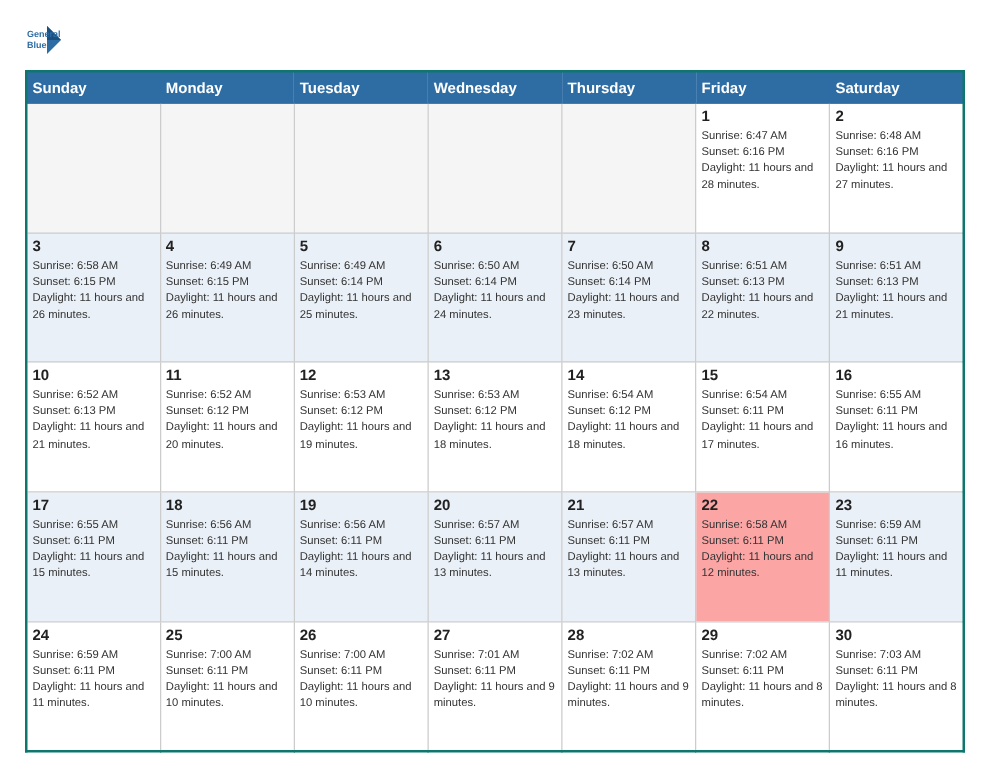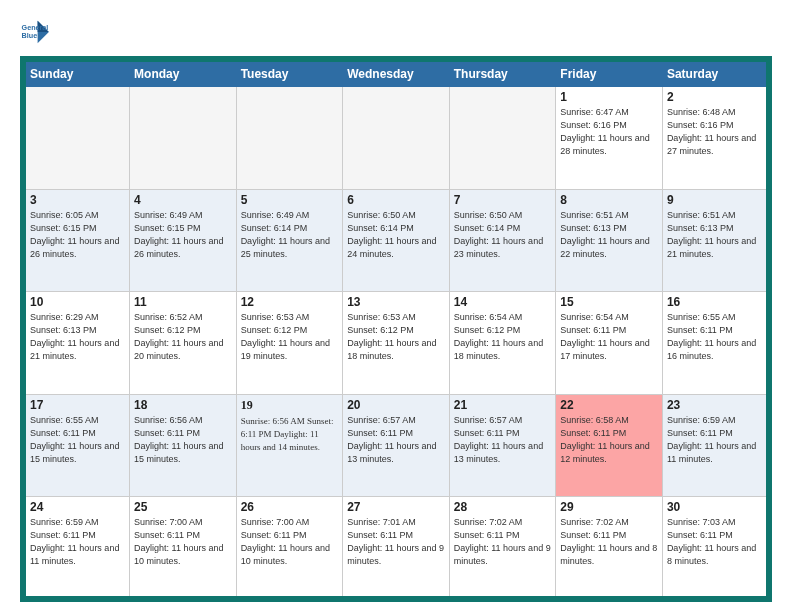--- a/index.html
+++ b/index.html
@@ -38,21 +38,21 @@
       font-size: 28px;
       font-weight: bold;
       color: #222;
     }
     .location-title {
       font-size: 14px;
       color: #444;
     }
     .calendar {
       flex: 1;
-      border: 6px solid #0f766e;
+      border: 2px solid #0f766e;
       border-collapse: collapse;
       width: 100%;
       table-layout: fixed;
     }
     .calendar th {
       background: #2e6da4;
       color: #fff;
       font-size: 12px;
       font-weight: bold;
       padding: 5px 4px;
@@ -135,21 +135,21 @@
             <span class="day-num">2</span>
             <div class="day-info">Sunrise: 6:48 AM
 Sunset: 6:16 PM
 Daylight: 11 hours
 and 27 minutes.</div>
           </td>
         </tr>
         <tr>
           <td style="background: rgb(234, 240, 247);">
             <span class="day-num">3</span>
-            <div class="day-info">Sunrise: 6:05 AM
+            <div class="day-info">Sunrise: 6:58 AM
 Sunset: 6:15 PM
 Daylight: 11 hours
 and 26 minutes.</div>
           </td>
           <td style="background: rgb(234, 240, 247);">
             <span class="day-num">4</span>
             <div class="day-info">Sunrise: 6:49 AM
 Sunset: 6:15 PM
 Daylight: 11 hours
 and 26 minutes.</div>
@@ -186,21 +186,21 @@
             <span class="day-num">9</span>
             <div class="day-info">Sunrise: 6:51 AM
 Sunset: 6:13 PM
 Daylight: 11 hours
 and 21 minutes.</div>
           </td>
         </tr>
         <tr>
           <td>
             <span class="day-num">10</span>
-            <div class="day-info">Sunrise: 6:29 AM
+            <div class="day-info">Sunrise: 6:52 AM
 Sunset: 6:13 PM
 Daylight: 11 hours
 and 21 minutes.</div>
           </td>
           <td>
             <span class="day-num">11</span>
             <div class="day-info">Sunrise: 6:52 AM
 Sunset: 6:12 PM
 Daylight: 11 hours
 and 20 minutes.</div>
@@ -249,21 +249,21 @@
 Daylight: 11 hours
 and 15 minutes.</div>
           </td>
           <td style="background: rgb(234, 240, 247); margin-left: 12px;">
             <span class="day-num">18</span>
             <div class="day-info">Sunrise: 6:56 AM
 Sunset: 6:11 PM
 Daylight: 11 hours
 and 15 minutes.</div>
           </td>
-          <td style="background: rgb(234, 240, 247); font-family: Liberation Serif, serif;">
+          <td style="background: rgb(234, 240, 247);">
             <span class="day-num">19</span>
             <div class="day-info">Sunrise: 6:56 AM
 Sunset: 6:11 PM
 Daylight: 11 hours
 and 14 minutes.</div>
           </td>
           <td style="background: rgb(234, 240, 247);">
             <span class="day-num">20</span>
             <div class="day-info">Sunrise: 6:57 AM
 Sunset: 6:11 PM

